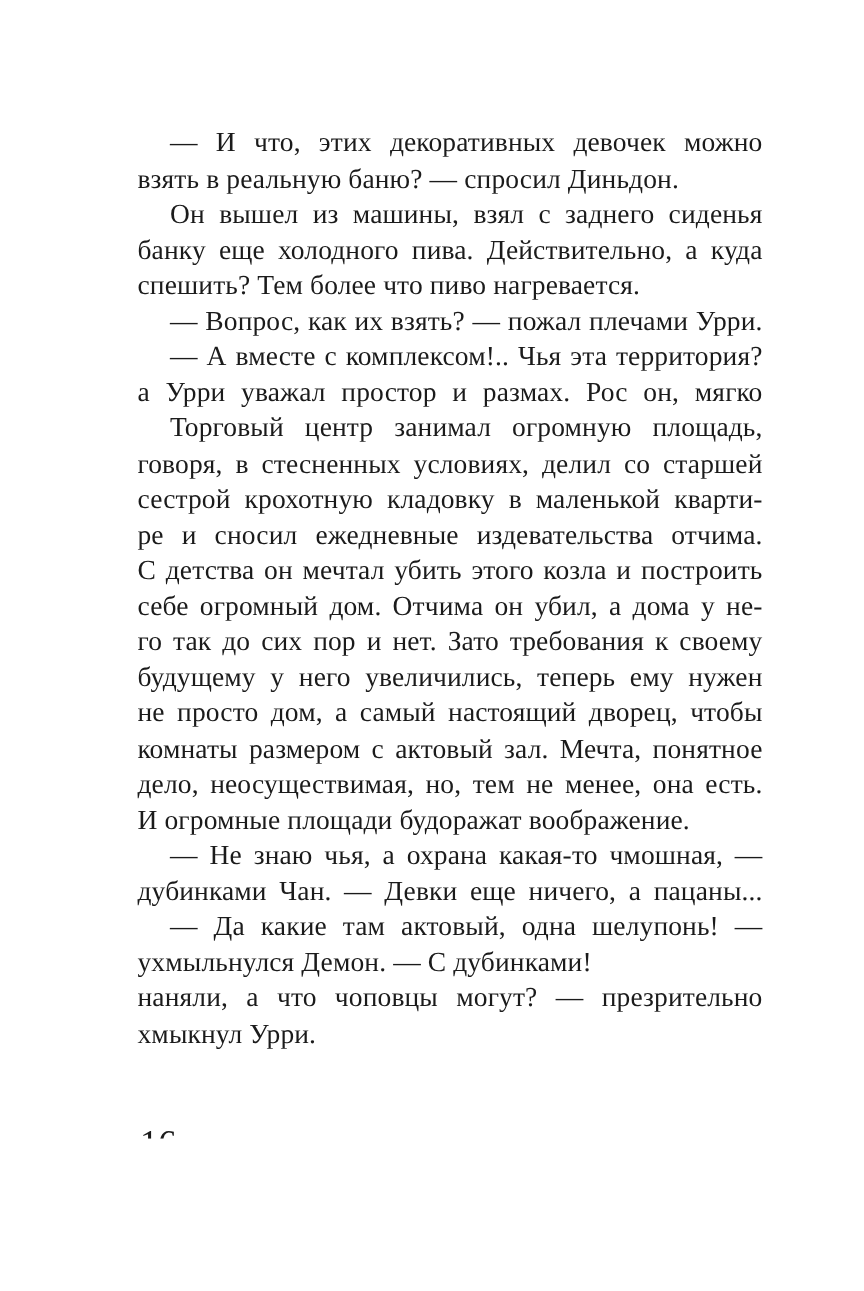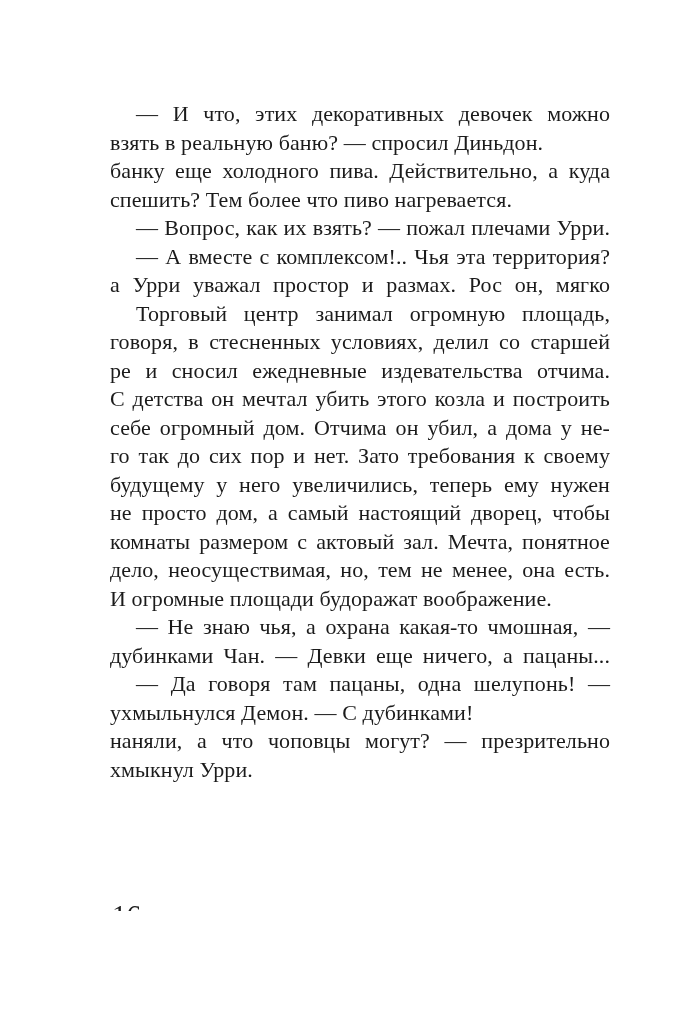--- a/index.html
+++ b/index.html
@@ -46,37 +46,39 @@
     text-align: center;
   }
 </style>
 </head>
 <body>
 
 <div class="book-page">
   <div class="text-block">
     <div class="ln ind">— И что, этих декоративных девочек можно</div>
     <div class="ln end">взять в реальную баню? — спросил Диньдон.</div>
+    <div class="ln ind">Он вышел из машины, взял с заднего сиденья</div>
     <div class="ln">банку еще холодного пива. Действительно, а куда</div>
     <div class="ln end">спешить? Тем более что пиво нагревается.</div>
     <div class="ln ind">— Вопрос, как их взять? — пожал плечами Урри.</div>
     <div class="ln ind">— А вместе с комплексом!.. Чья эта территория?</div>
     <div class="ln">а Урри уважал простор и размах. Рос он, мягко</div>
     <div class="ln ind">Торговый центр занимал огромную площадь,</div>
     <div class="ln">говоря, в стесненных условиях, делил со старшей</div>
+    <div class="ln">сестрой крохотную кладовку в маленькой кварти-</div>
     <div class="ln">ре и сносил ежедневные издевательства отчима.</div>
     <div class="ln">С детства он мечтал убить этого козла и построить</div>
     <div class="ln">себе огромный дом. Отчима он убил, а дома у не-</div>
     <div class="ln">го так до сих пор и нет. Зато требования к своему</div>
     <div class="ln">будущему у него увеличились, теперь ему нужен</div>
     <div class="ln">не просто дом, а самый настоящий дворец, чтобы</div>
     <div class="ln">комнаты размером с актовый зал. Мечта, понятное</div>
     <div class="ln">дело, неосуществимая, но, тем не менее, она есть.</div>
     <div class="ln end">И огромные площади будоражат воображение.</div>
     <div class="ln ind">— Не знаю чья, а охрана какая-то чмошная, —</div>
     <div class="ln">дубинками Чан. — Девки еще ничего, а пацаны...</div>
-    <div class="ln ind">— Да говоря там пацаны, одна шелупонь! —</div>
+    <div class="ln ind">— Да какие там актовый, одна шелупонь! —</div>
     <div class="ln end">ухмыльнулся Демон. — С дубинками!</div>
     <div class="ln">наняли, а что чоповцы могут? — презрительно</div>
     <div class="ln end">хмыкнул Урри.</div>
   </div>
   <div class="page-number">16</div>
 </div>
 
 </body></html>

